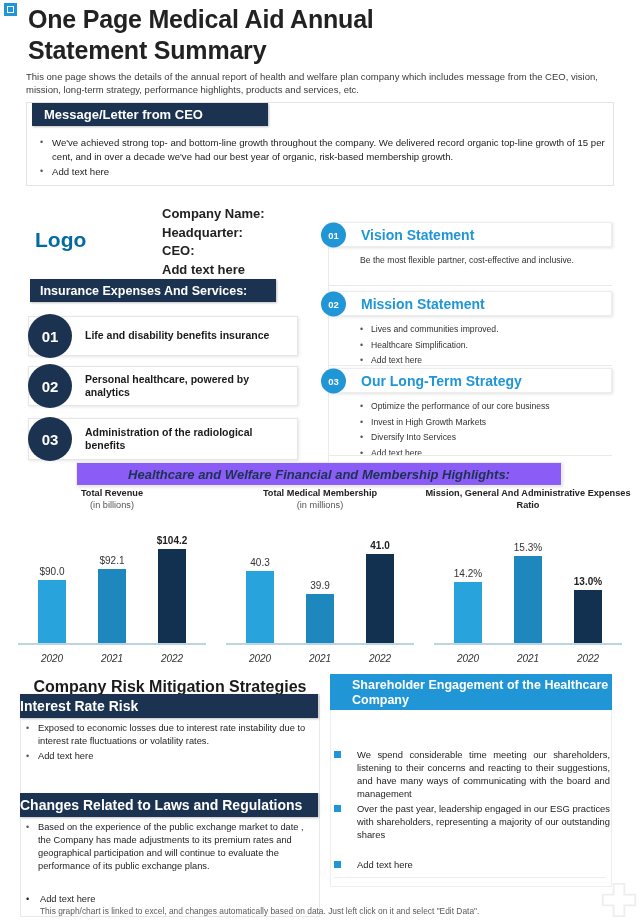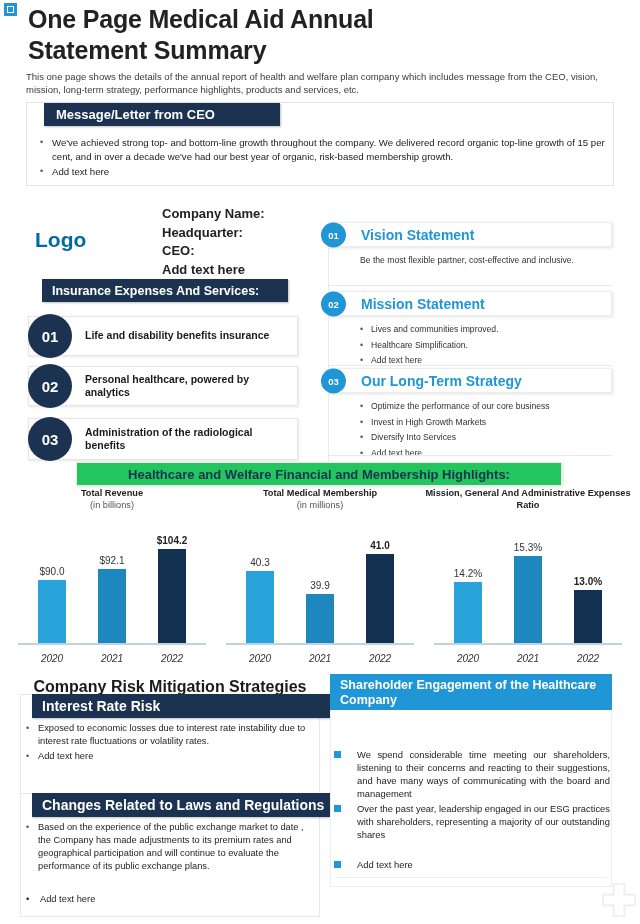--- a/index.html
+++ b/index.html
@@ -32,21 +32,20 @@
   .subtitle{
     position:absolute;left:26px;top:70px;width:584px;
     font-size:9.5px;line-height:13px;color:#3a3a3a;
   }
 
   
   .dk-banner{
     background:#1b3350;color:#ffffff;font-weight:bold;
     display:flex;align-items:center;
     box-shadow:1px 1px 2px rgba(0,0,0,.25);
-    margin-left:12px;
   }
 
   
   .ceo-box{
     position:absolute;left:26px;top:102px;width:588px;height:84px;
     background:#ffffff;border:1px solid #e4e4e4;box-sizing:border-box;
   }
   .ceo-banner{
     position:absolute;left:32px;top:103px;width:224px;height:23px;
     padding-left:12px;font-size:13px;
@@ -115,24 +114,24 @@
   .sec-line{
     position:absolute;left:328px;width:284px;height:1px;background:#e9e9e9;
   }
   .vert-rule{
     position:absolute;left:328px;top:222px;width:1px;height:240px;background:#ebebeb;
   }
 
   
   .hl-banner{
     position:absolute;left:76px;top:462px;width:486px;height:24px;
-    background:#22c55e;border:1px solid #ececec;box-sizing:border-box;
+    background:#8b5cf6;border:1px solid #ececec;box-sizing:border-box;
     box-shadow:1px 1px 3px rgba(0,0,0,.13);
     display:flex;align-items:center;justify-content:center;
-    font-size:13px;font-weight:bold;color:#1b3350;
+    font-size:13px;font-weight:bold;color:#1b3350;font-style:italic;
   }
   .charts{
     position:absolute;left:8px;top:488px;width:624px;height:182px;
     display:flex;
   }
   .chart{position:relative;flex:1;}
   .chart-title{
     position:absolute;left:0;right:0;top:0;text-align:center;
     font-size:9.2px;line-height:11.5px;font-weight:bold;color:#222;
   }
@@ -161,33 +160,33 @@
   .risk-head{
     position:absolute;left:20px;top:678px;width:300px;
     font-size:16px;font-weight:bold;color:#1a1a1a;text-align:center;
   }
   .bl-box{
     position:absolute;left:20px;width:300px;
     background:#ffffff;border:1px solid #e9e9e9;box-sizing:border-box;
   }
   .bl-banner{
     position:absolute;left:20px;width:298px;height:24px;
-    padding-left:10px;font-size:14px;
+    font-size:14px;
   }
   .bl-list{
     position:absolute;left:26px;width:290px;
     font-size:9.3px;line-height:13px;color:#1d1d1d;
   }
 
   
   .sh-banner{
     position:absolute;left:330px;top:674px;width:282px;height:36px;
     background:#2196d6;color:#ffffff;font-weight:bold;
     font-size:12.5px;line-height:15px;
-    padding:4px 0 0 10px;box-sizing:border-box;
+    padding:4px 0 0 22px;box-sizing:border-box;
   }
   .sh-box{
     position:absolute;left:330px;top:710px;width:282px;height:177px;
     background:#ffffff;border:1px solid #eeeeee;border-top:none;box-sizing:border-box;
   }
   .sh-item{
     position:absolute;left:334px;width:276px;display:flex;
   }
   .sh-item .sq{
     width:7px;height:7px;background:#2196d6;flex:none;margin-top:3px;margin-right:16px;
@@ -442,14 +441,15 @@
   <div class="sh-item" style="top:858px;">
     <span class="sq"></span>
     <span class="t">Add text here</span>
   </div>
   <div class="sh-divider"></div>
 
   <div class="foot-bullet">
     <span style="width:14px;">•</span>
     <span>Add text here</span>
   </div>
+  <div class="foot-note">This graph/chart is linked to excel, and changes automatically based on data. Just left click on it and select "Edit Data".</div>
 
 </div>
 
 </body></html>

